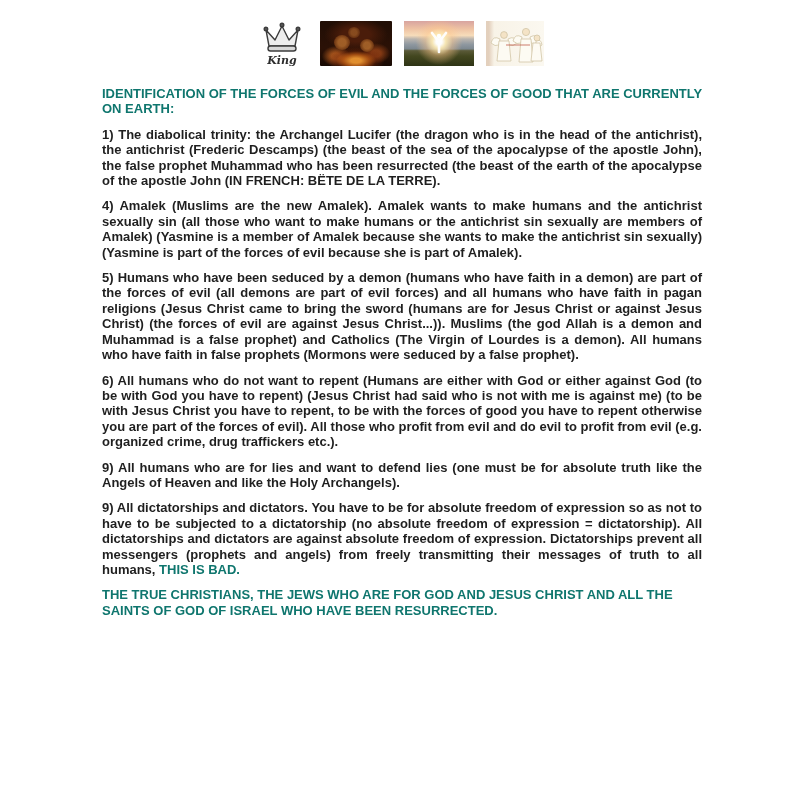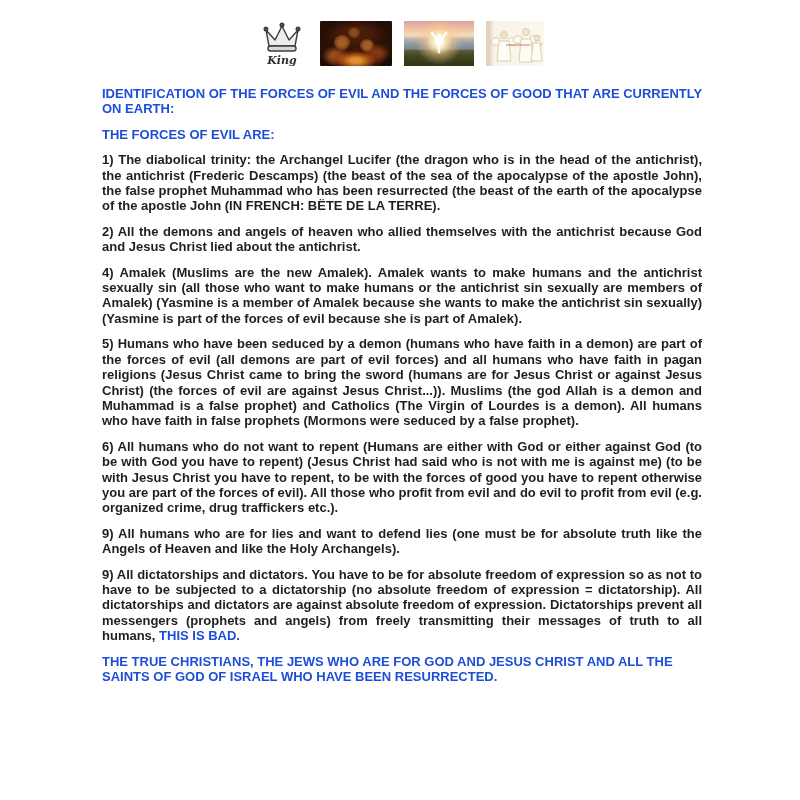--- a/index.html
+++ b/index.html
@@ -61,21 +61,21 @@
   }
   .tile-angels svg { position:absolute; left:0; top:0; }
 
   
   .content {
     width:600px; margin:17px 0 0 102px;
     font-size:13px; font-weight:bold; color:#1f1f1f;
     line-height:15.4px; text-align:justify;
   }
   .content p { margin:0 0 10px 0; }
-  .red-text, .red-heading { color:#1d4ed8; }
+  .red-text, .red-heading { color:#0f766e; }
   .red-heading { text-align:left; }
 </style>
 </head>
 <body>
 
 <div class="page">
 
   <div class="header-row">
 
     <div class="img-tile tile-crown">
@@ -126,25 +126,23 @@
         </g>
         <g stroke="#c05a4a" stroke-width="1" opacity="0.8">
           <line x1="20" y1="24" x2="44" y2="24"></line>
         </g>
       </svg>
     </div>
   </div>
 
   <div class="content">
     <p class="red-heading">IDENTIFICATION OF THE FORCES OF EVIL AND THE FORCES OF GOOD THAT ARE CURRENTLY ON EARTH:</p>
-    <p class="red-heading">THE FORCES OF EVIL ARE:</p>
 
     <div>
         <p><span>1) The diabolical trinity: the Archangel Lucifer (the dragon who is in the head of the antichrist), the antichrist (Frederic Descamps) (the beast of the sea of the apocalypse of the apostle John), the false prophet Muhammad who has been resurrected (the beast of the earth of the apocalypse of the apostle John (IN FRENCH: BËTE DE LA TERRE).</span></p>
-        <p><span>2) All the demons and angels of heaven who allied themselves with the antichrist because God and Jesus Christ lied about the antichrist.</span></p>
         <p><span>4) Amalek (Muslims are the new Amalek). Amalek wants to make humans and the antichrist sexually sin (all those who want to make humans or the antichrist sin sexually are members of Amalek) (Yasmine is a member of Amalek because she wants to make the antichrist sin sexually) (Yasmine is part of the forces of evil because she is part of Amalek).</span></p>
         <p><span>5) Humans who have been seduced by a demon (humans who have faith in a demon) are part of the forces of evil (all demons are part of evil forces) and all humans who have faith in pagan religions (Jesus Christ came to bring the sword (humans are for Jesus Christ or against Jesus Christ) (the forces of evil are against Jesus Christ...)). Muslims (the god Allah is a demon and Muhammad is a false prophet) and Catholics (The Virgin of Lourdes is a demon). All humans who have faith in false prophets (Mormons were seduced by a false prophet).</span></p>
         <p><span>6) All humans who do not want to repent (Humans are either with God or either against God (to be with God you have to repent) (Jesus Christ had said who is not with me is against me) (to be with Jesus Christ you have to repent, to be with the forces of good you have to repent otherwise you are part of the forces of evil). All those who profit from evil and do evil to profit from evil (e.g. organized crime, drug traffickers etc.).</span></p>
         <p><span>9) All humans who are for lies and want to defend lies (one must be for absolute truth like the Angels of Heaven and like the Holy Archangels).</span></p>
         <p><span>9) All dictatorships and dictators. You have to be for absolute freedom of expression so as not to have to be subjected to a dictatorship (no absolute freedom of expression = dictatorship). All dictatorships and dictators are against absolute freedom of expression. Dictatorships prevent all messengers (prophets and angels) from freely transmitting their messages of truth to all humans, </span><span class="red-text">THIS IS BAD.</span></p>
       </div>
 
     <p class="red-heading">THE TRUE CHRISTIANS, THE JEWS WHO ARE FOR GOD AND JESUS CHRIST AND ALL THE SAINTS OF GOD OF ISRAEL WHO HAVE BEEN RESURRECTED.</p>
 
   </div>

